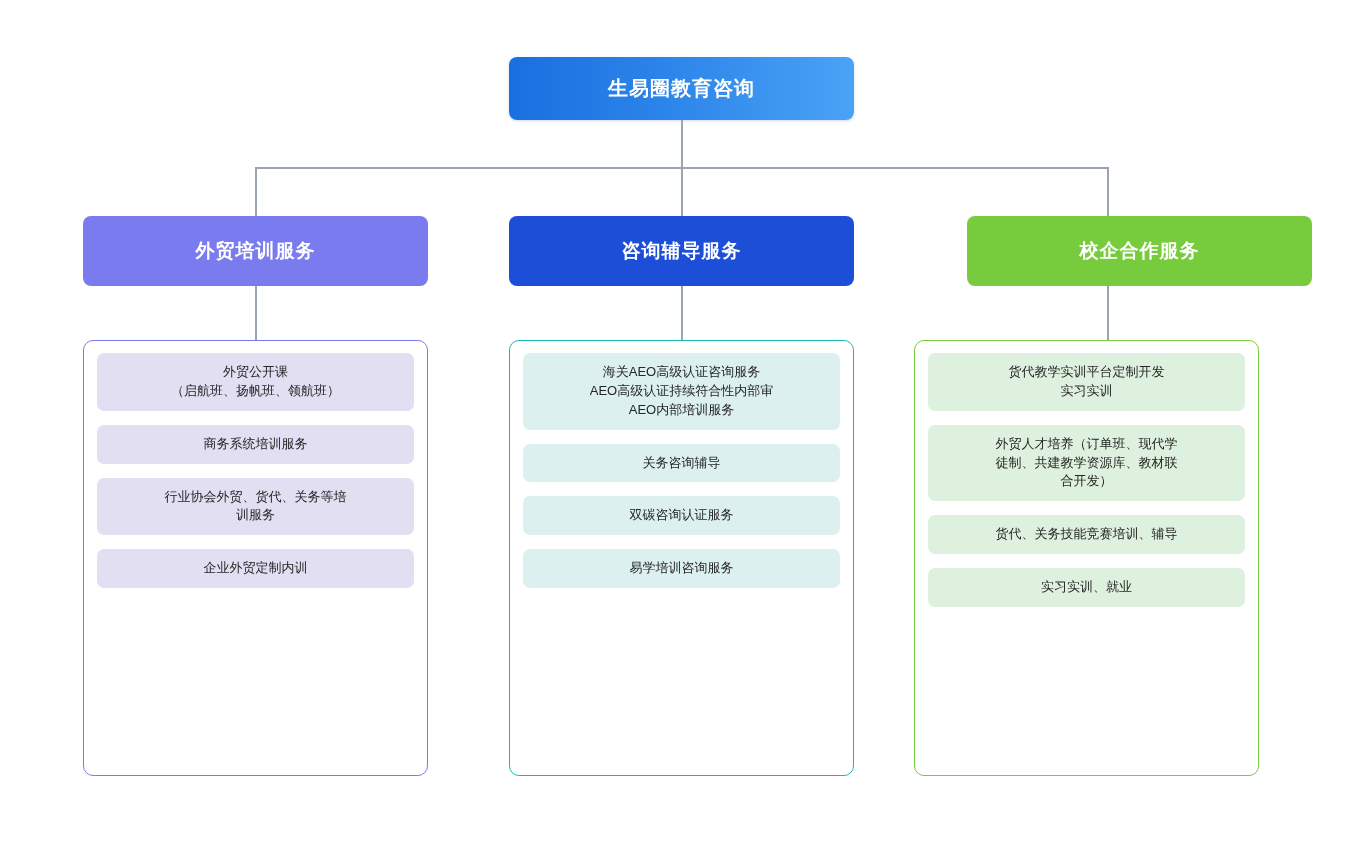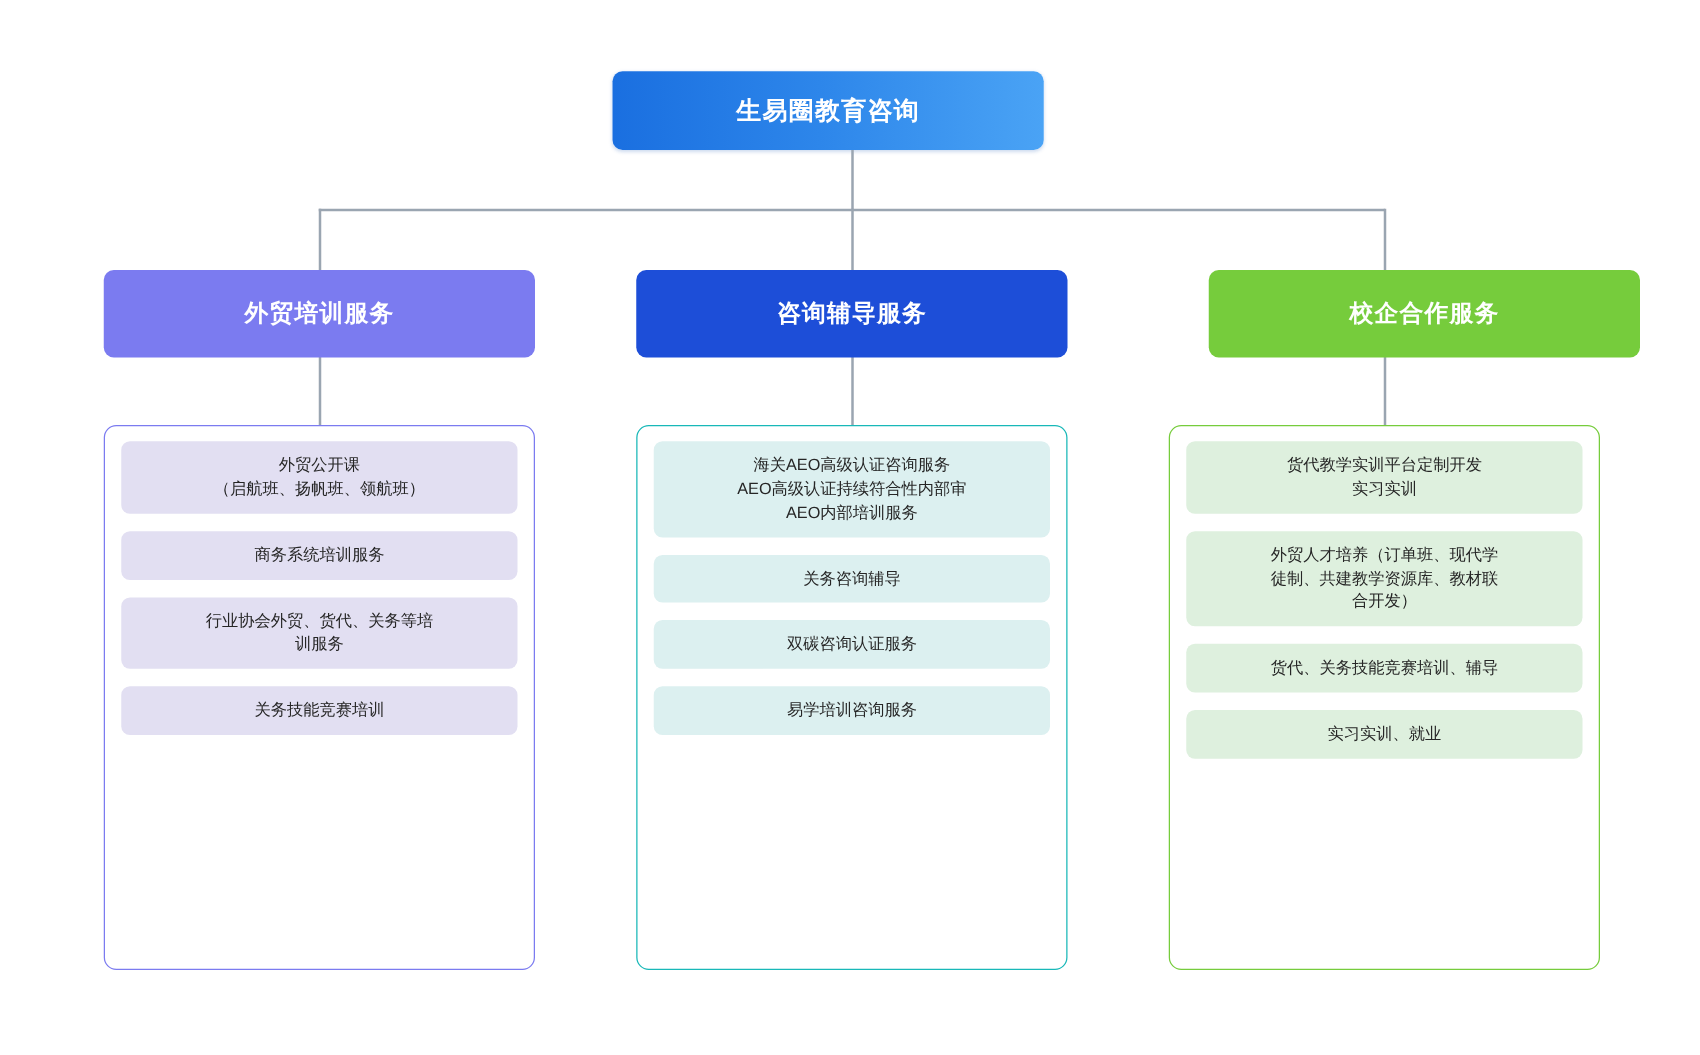--- a/index.html
+++ b/index.html
@@ -24,21 +24,21 @@
   .connector {
     position: absolute;
     background: #9aa5b1;
   }
   .v-line { width: 1.6px; }
   .h-line { height: 1.6px; }
 
   
   .root-node {
     position: absolute;
-    left: 490px;
+    left: 509px;
     top: 57px;
     width: 345px;
     height: 63px;
     border-radius: 8px;
     background: linear-gradient(90deg, #1a6fe0 0%, #2d86ea 48%, #4aa3f5 100%);
     display: flex;
     align-items: center;
     justify-content: center;
     box-shadow: 0 1px 3px rgba(30,90,180,0.22);
   }
@@ -84,21 +84,21 @@
     border: 1.6px solid #cccccc;
     box-sizing: border-box;
     padding: 12px 13px;
     display: flex;
     flex-direction: column;
     justify-content: flex-start;
     background: #ffffff;
   }
   .branch-body-1 { left: 83px; border-color: #7b7bf0; }
   .branch-body-2 { left: 509px; border-color: #18b8b8; }
-  .branch-body-3 { left: 935px; border-color: #76cc3c; }
+  .branch-body-3 { left: 914px; border-color: #76cc3c; }
 
   .item-card {
     border-radius: 7px;
     box-sizing: border-box;
     display: flex;
     align-items: center;
     justify-content: center;
     text-align: center;
     color: #262626;
     font-size: 13px;
@@ -163,21 +163,21 @@
         </div>
       </div>
       <div class="item-card">
         <div>
           <span class="item-line">行业协会外贸、货代、关务等培</span>
           <span class="item-line">训服务</span>
         </div>
       </div>
       <div class="item-card">
         <div>
-          <span class="item-line">关务技能竞赛培训</span>
+          <span class="item-line">企业外贸定制内训</span>
         </div>
       </div>
     </div>
   <div class="branch-body branch-body-2">
       <div class="item-card">
         <div>
           <span class="item-line">海关AEO高级认证咨询服务</span>
           <span class="item-line">AEO高级认证持续符合性内部审</span>
           <span class="item-line">AEO内部培训服务</span>
         </div>

